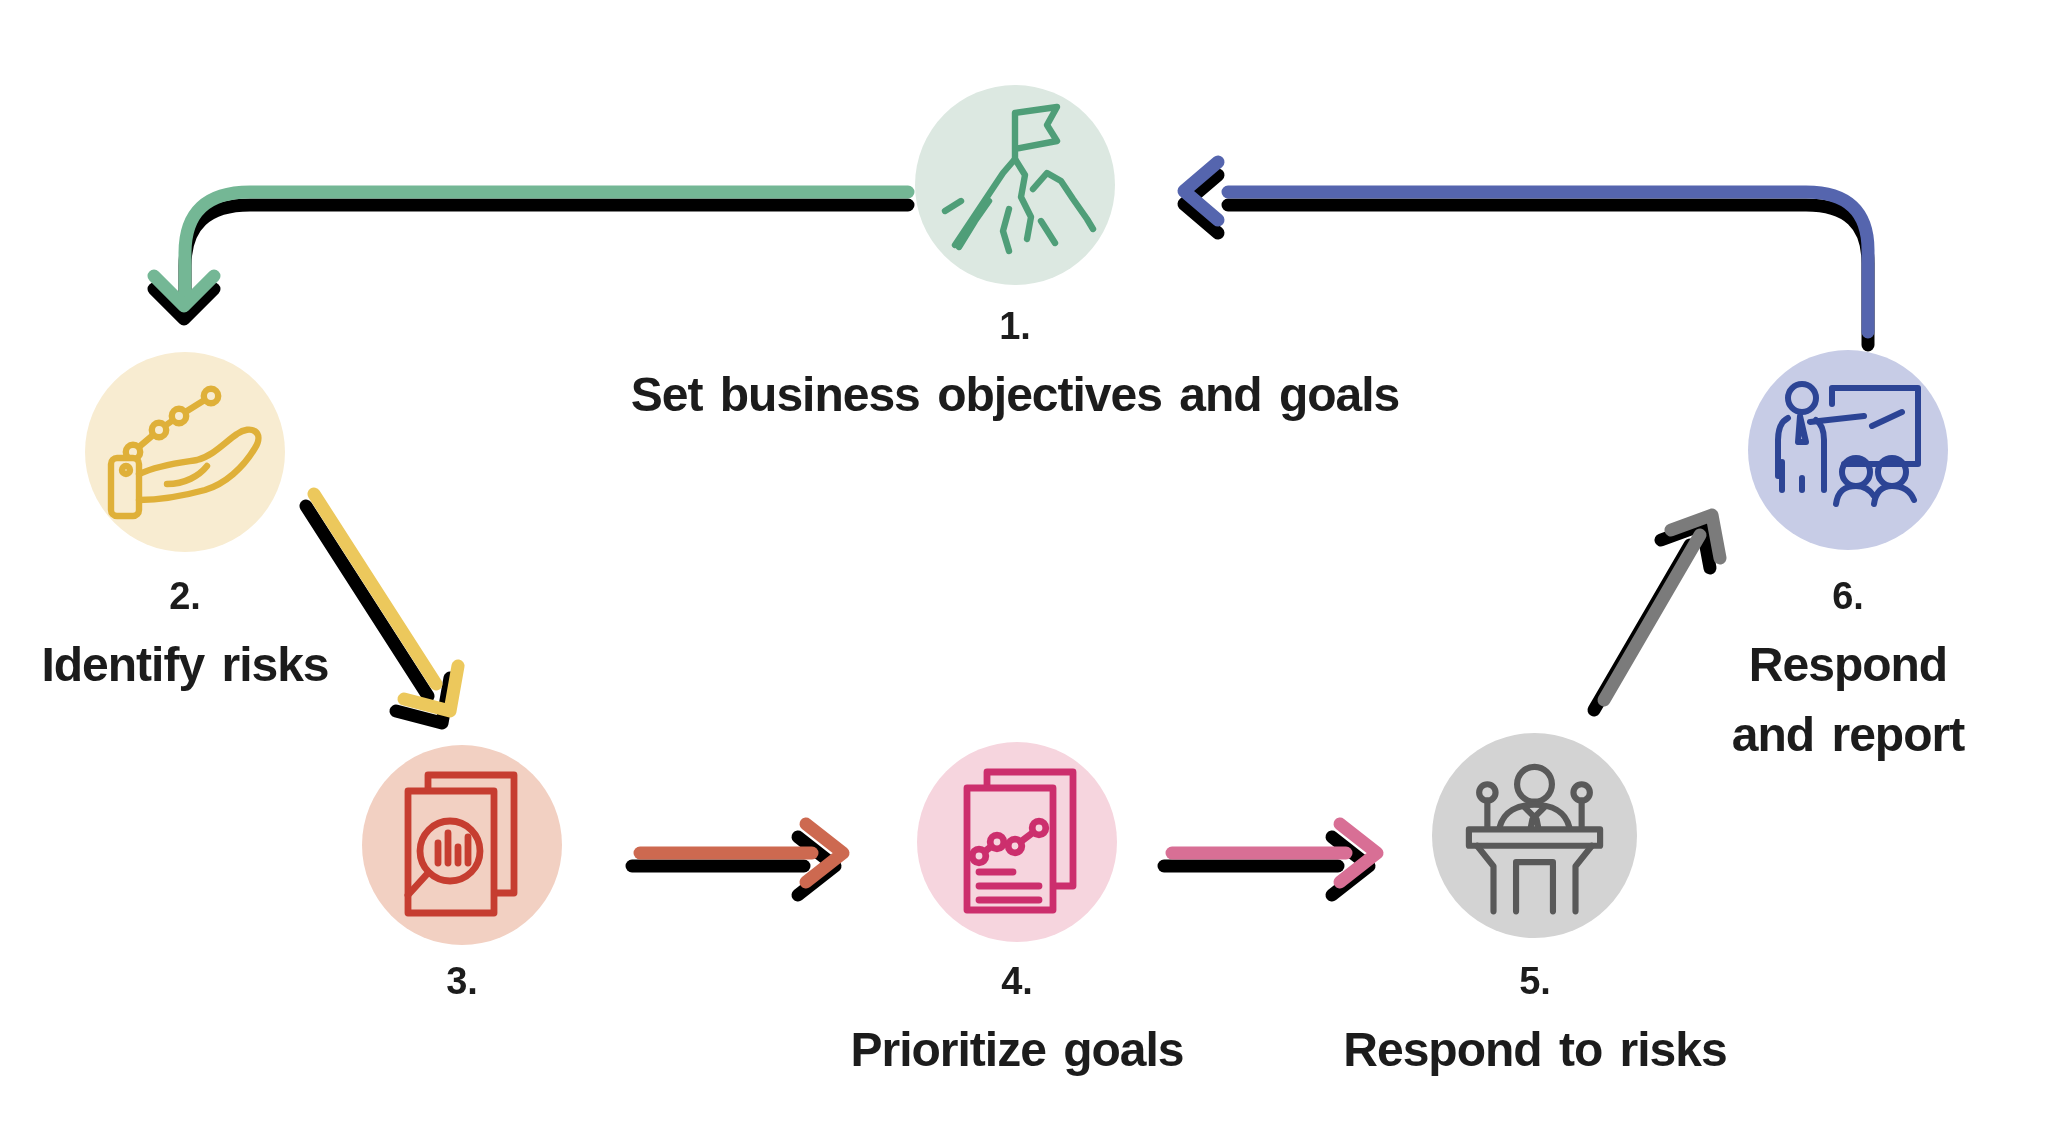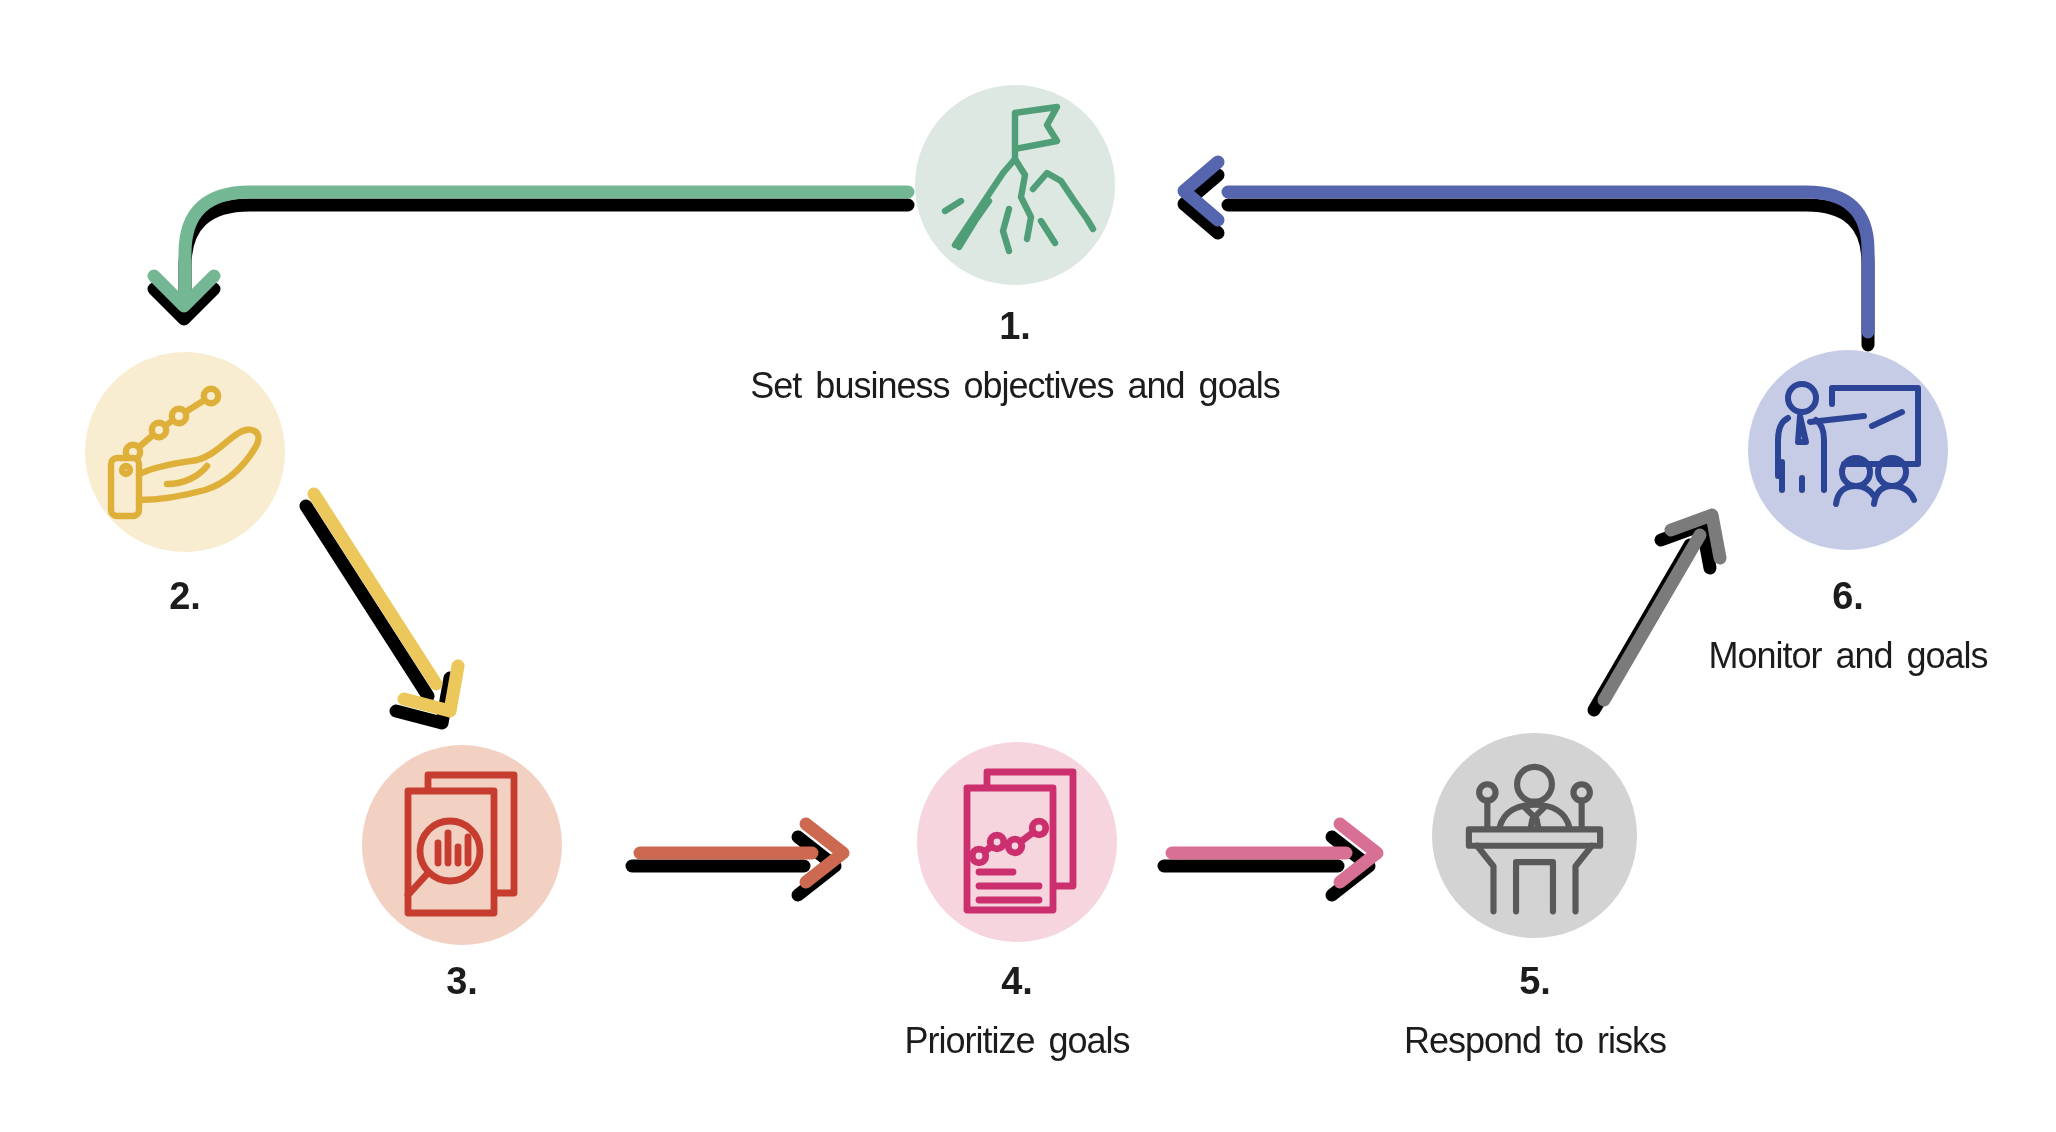--- a/index.html
+++ b/index.html
@@ -7,21 +7,21 @@
     width:2056px;height:1132px;background:#ffffff;overflow:hidden;
     font-family:"Liberation Sans","DejaVu Sans",sans-serif;
     position:relative;
   }
   .stage{position:absolute;left:0;top:0;width:2056px;height:1132px;}
   svg.arrows{position:absolute;left:0;top:0;}
   .node{position:absolute;}
   .node svg{display:block;width:100%;height:100%;}
   .label{position:absolute;text-align:center;color:#1c1c1c;}
   .label .num{font-size:38px;font-weight:700;letter-spacing:0px;margin-bottom:12px;}
-  .label .ttl{font-size:36px;font-weight:400;letter-spacing:-1px;word-spacing:5px;line-height:1.45;}
+  .label .ttl{font-size:48px;font-weight:700;letter-spacing:-1px;word-spacing:5px;line-height:1.45;}
 </style>
 </head>
 <body>
 
 <div class="stage">
 
   <svg class="arrows" width="2056" height="1132" viewBox="0 0 2056 1132">
 
     <g fill="none" stroke-width="13" stroke-linecap="round" stroke-linejoin="round">
       <g transform="translate(0,13)" stroke="#000000">
@@ -200,34 +200,35 @@
     </svg>
   </div>
 
   <div class="label" style="left:615px;top:305px;width:800px">
     <div class="num">1.</div>
     <div class="ttl">Set business objectives and goals</div>
   </div>
 
   <div class="label" style="left:0px;top:575px;width:370px">
     <div class="num">2.</div>
+    <div class="ttl">Identify risks</div>
   </div>
 
   <div class="label" style="left:262px;top:960px;width:400px">
     <div class="num">3.</div>
   </div>
 
   <div class="label" style="left:817px;top:960px;width:400px">
     <div class="num">4.</div>
     <div class="ttl">Prioritize goals</div>
   </div>
 
   <div class="label" style="left:1335px;top:960px;width:400px">
     <div class="num">5.</div>
     <div class="ttl">Respond to risks</div>
   </div>
 
   <div class="label" style="left:1708px;top:575px;width:280px">
     <div class="num">6.</div>
-    <div class="ttl">Monitor and goals</div>
+    <div class="ttl">Respond and report</div>
   </div>
 
 </div>
 
 </body></html>

